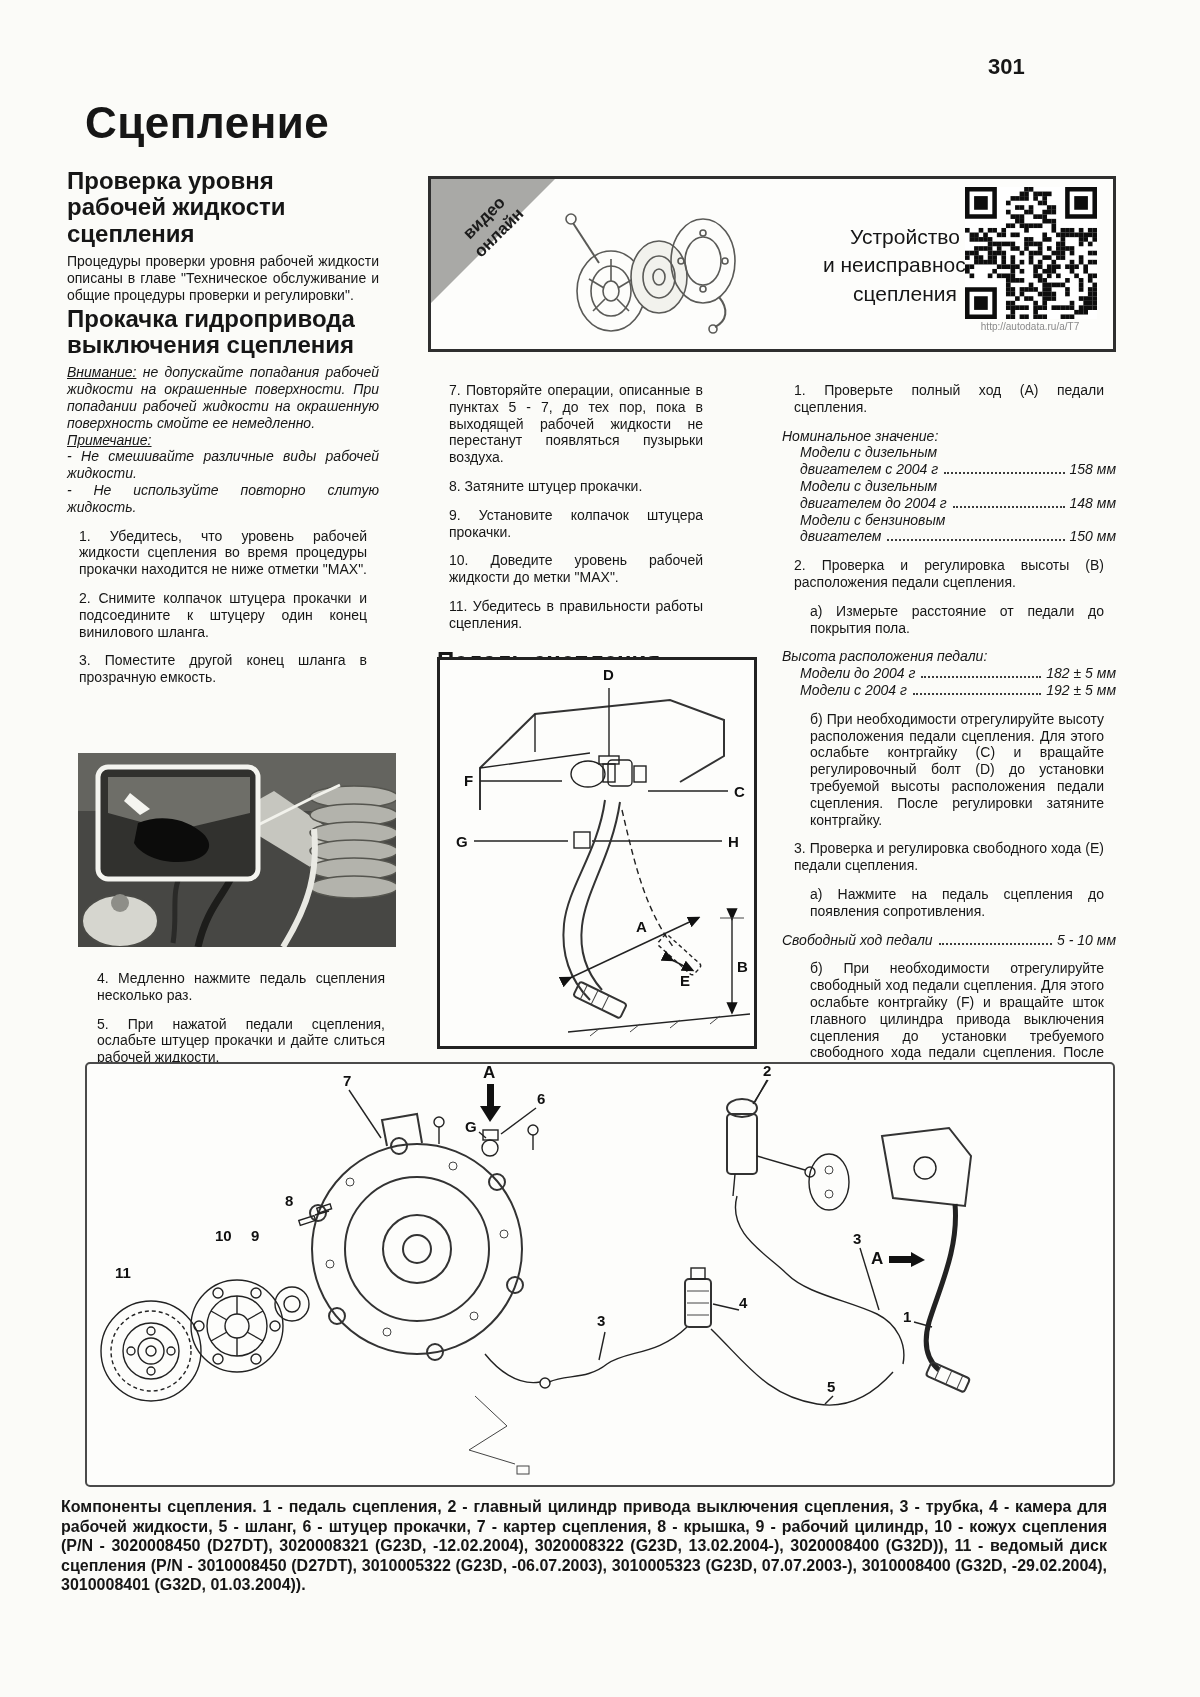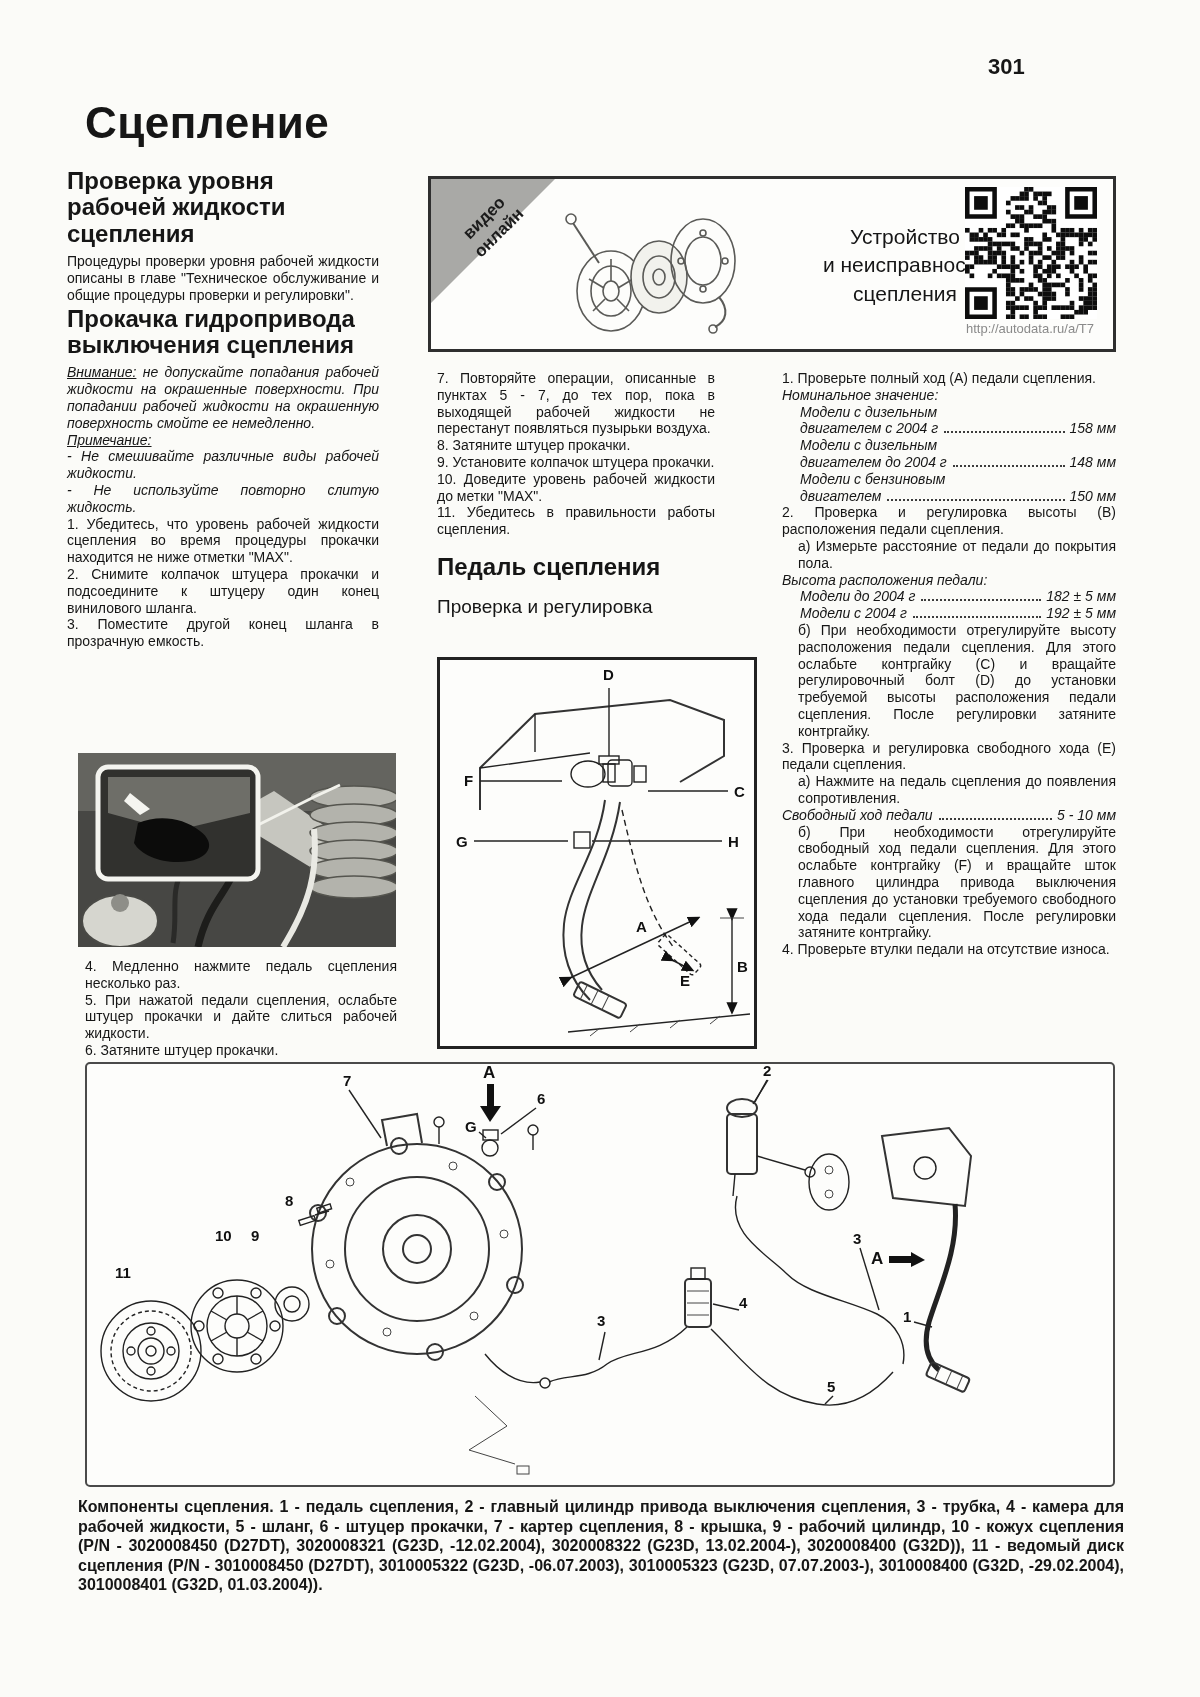--- a/index.html
+++ b/index.html
@@ -4,44 +4,44 @@
 <style>
   *{margin:0;padding:0;box-sizing:border-box}
   html,body{width:1200px;height:1697px}
   body{background:#fbfbf8;font-family:"Liberation Sans",sans-serif;color:#161616;position:relative;
        -webkit-font-smoothing:antialiased}
   .abs{position:absolute}
   .h1{font-size:44px;font-weight:bold;letter-spacing:.5px}
   .h2{font-size:24px;font-weight:bold;line-height:1.1;margin-bottom:6px}
   .h3{font-size:19px;font-weight:normal;margin-top:2px}
   .body,.step{font-size:14px;line-height:1.2;text-align:justify}
-  .step{margin:0}
+  .step{margin:12px}
   .it{font-style:italic}
   .u{text-decoration:underline}
   .substep{padding-left:16px}
   .spec-ind{padding-left:18px;font-style:italic}
   .spec-row{display:flex;align-items:baseline}
   .spec-row .val{white-space:nowrap}
   .leader{flex:1 1 auto;min-width:18px;border-bottom:2px dotted #3c3c3c;margin:0 5px 3px 6px}
   .pagenum{font-size:22px;font-weight:bold}
 
   
   .banner{left:428px;top:176px;width:688px;height:176px;border:3px solid #2f2f2f;background:#fdfdfb;overflow:hidden}
   .tri{position:absolute;left:0;top:0;width:0;height:0;border-top:124px solid #a9a9a6;border-right:124px solid transparent}
   .ribbon{position:absolute;left:-2px;top:26px;width:126px;transform:rotate(-45deg);text-align:center;
           font-weight:bold;font-size:17px;line-height:1.22;color:#1c1c1c}
   .btitle{position:absolute;left:306px;top:44px;width:336px;text-align:center;font-weight:normal;font-size:21px;line-height:1.35}
   .qr{position:absolute;right:16px;top:8px;width:132px;height:132px}
-  .qrcap{position:absolute;right:8px;top:142px;width:150px;text-align:center;font-size:13px;color:#8a8a8a}
+  .qrcap{position:absolute;right:8px;top:142px;width:150px;text-align:center;font-size:10px;color:#8a8a8a}
 
   
   .photo{left:78px;top:753px;width:318px;height:194px}
   .pedalbox{left:437px;top:657px;width:320px;height:392px;border:3px solid #222;background:#fdfdfb}
   .bigbox{left:85px;top:1062px;width:1030px;height:425px;border:2px solid #4a4a4a;border-radius:5px;background:#fdfdfb}
-  .caption{left:78px;top:1497px;width:1046px;font-size:16px;font-weight:bold;line-height:1.22;text-align:justify}
+  .caption{left:61px;top:1497px;width:1046px;font-size:16px;font-weight:bold;line-height:1.22;text-align:justify}
 
   .col-left{left:67px;top:168px;width:312px}
   .col-left2{left:85px;top:958px;width:312px}
   .col-mid{left:437px;top:370px;width:278px}
   .col-right{left:782px;top:370px;width:334px}
 
   svg .dlab{font-family:"Liberation Sans",sans-serif;font-weight:bold;font-size:15px;fill:#101010}
   svg .dlab-big{font-size:17px}
   svg .ln{stroke:#222;stroke-width:1.4;fill:none}
   svg .ln2{stroke:#333;stroke-width:2;fill:none}

